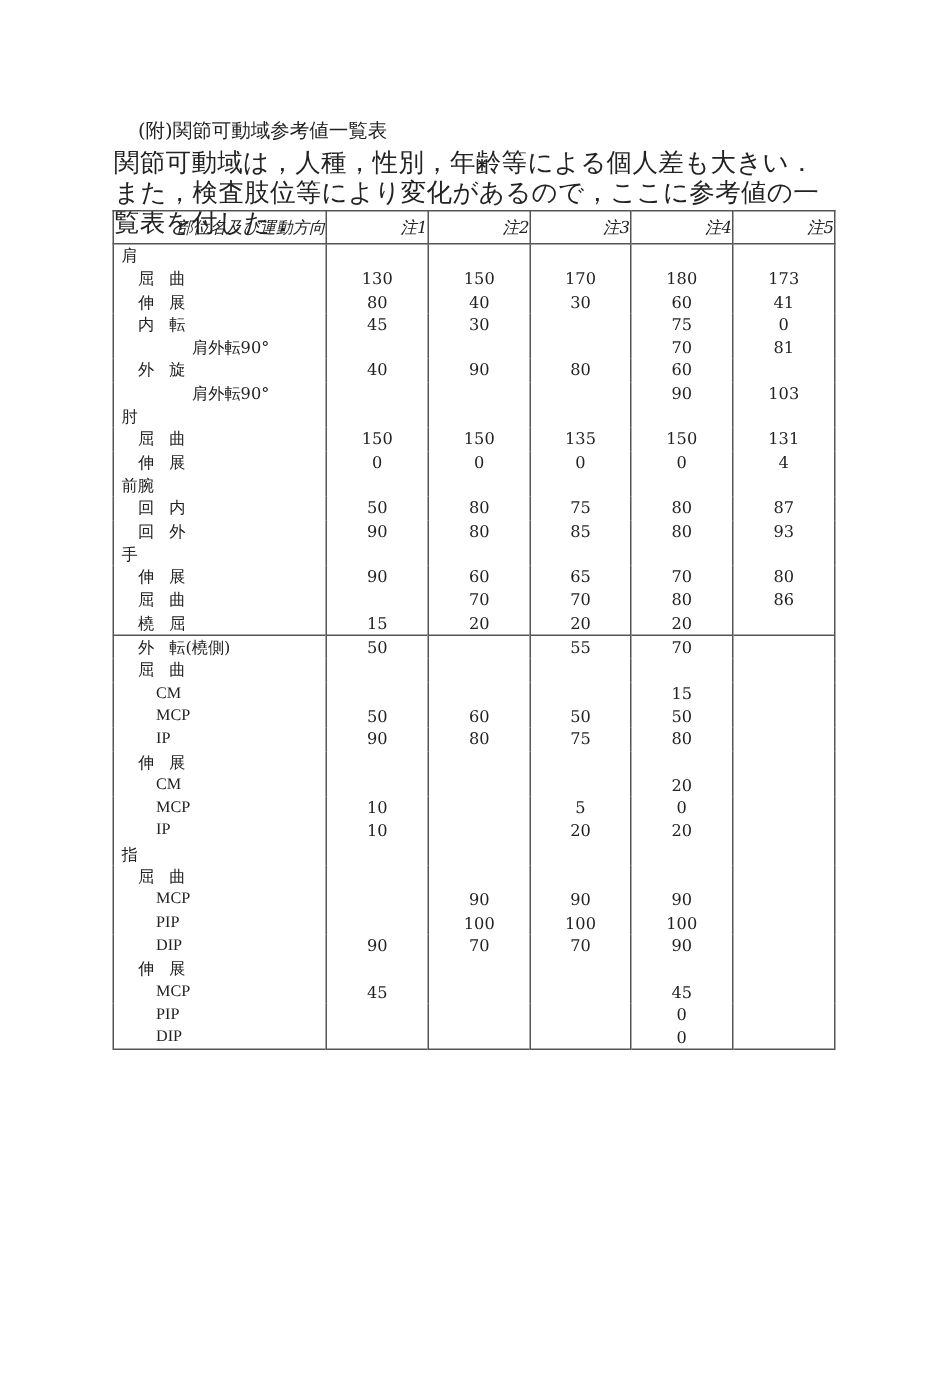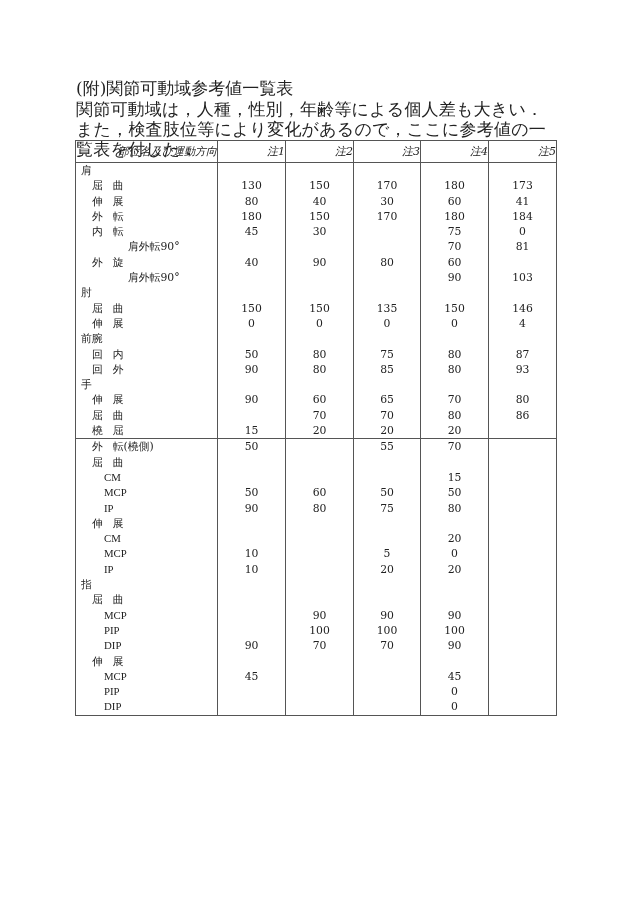--- a/index.html
+++ b/index.html
@@ -1,18 +1,18 @@
 <!DOCTYPE html>
 <html><head>
 <meta charset="utf-8">
 <style>
   html, body { margin:0; padding:0; background:#ffffff; }
   body { width:630px; height:916px; position:relative; overflow:hidden;
          font-family:"DejaVu Serif","Liberation Serif",serif; color:#222; }
-  .caption { position:absolute; left:76px; top:80px; font-size:17px; line-height:16px; }
+  .caption { position:absolute; left:92px; top:80px; font-size:13px; line-height:16px; }
   .para { position:absolute; left:76px; top:99px; width:484px; font-size:17px; line-height:20px; letter-spacing:0.2px; }
   table.rom { position:absolute; left:75px; top:140px; border-collapse:collapse; table-layout:fixed;
               width:482px; font-size:10.8px; }
   table.rom th, table.rom td { border-left:1px solid #555; border-right:1px solid #555; padding:0; }
   table.rom thead th { height:21px; font-weight:normal; border:1px solid #555; text-align:right; font-size:11px;font-style:italic; }
   table.rom tbody tr { height:15.3px; }
   table.rom tbody td { text-align:center; vertical-align:middle; line-height:15.3px; white-space:nowrap; }
   table.rom tbody td.lbl { text-align:left; }
   table.rom tbody.grp { border-top:1px solid #555; border-bottom:1px solid #555; }
   table.rom tbody.grp2 { border-top:1.5px solid #555; border-bottom:1px solid #555; }
@@ -65,28 +65,20 @@
       </tr>
       <tr>
         <td class="lbl l1"><span style="margin-right: 10px;">伸</span><span>展</span></td>
         <td>80</td>
         <td>40</td>
         <td>30</td>
         <td>60</td>
         <td>41</td>
       </tr>
       <tr>
-        <td class="lbl l1"><span style="margin-right: 10px;">外</span><span>転</span></td>
-        <td>180</td>
-        <td>150</td>
-        <td>170</td>
-        <td>180</td>
-        <td>184</td>
-      </tr>
-      <tr>
         <td class="lbl l1"><span style="margin-right: 10px;">内</span><span>転</span></td>
         <td>45</td>
         <td>30</td>
         <td></td>
         <td>75</td>
         <td>0</td>
       </tr>
       <tr>
         <td class="lbl l3">肩外転90°</td>
         <td></td>
@@ -118,21 +110,21 @@
         <td></td>
         <td></td>
         <td></td>
       </tr>
       <tr>
         <td class="lbl l1"><span style="margin-right: 10px;">屈</span><span>曲</span></td>
         <td>150</td>
         <td>150</td>
         <td>135</td>
         <td>150</td>
-        <td>146</td>
+        <td>131</td>
       </tr>
       <tr>
         <td class="lbl l1"><span style="margin-right: 10px;">伸</span><span>展</span></td>
         <td>0</td>
         <td>0</td>
         <td>0</td>
         <td>0</td>
         <td>4</td>
       </tr>
       <tr>

